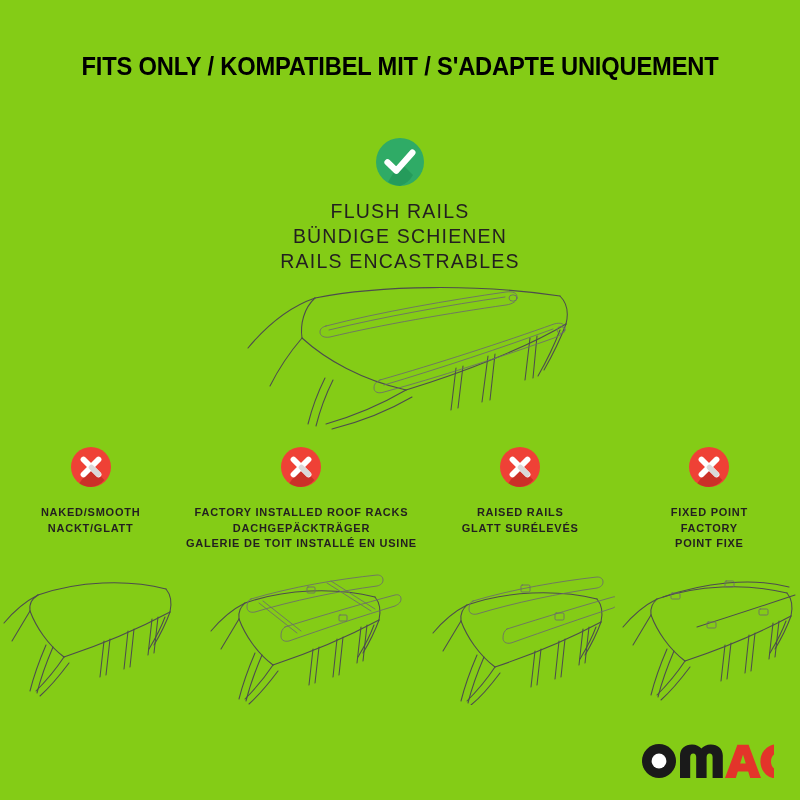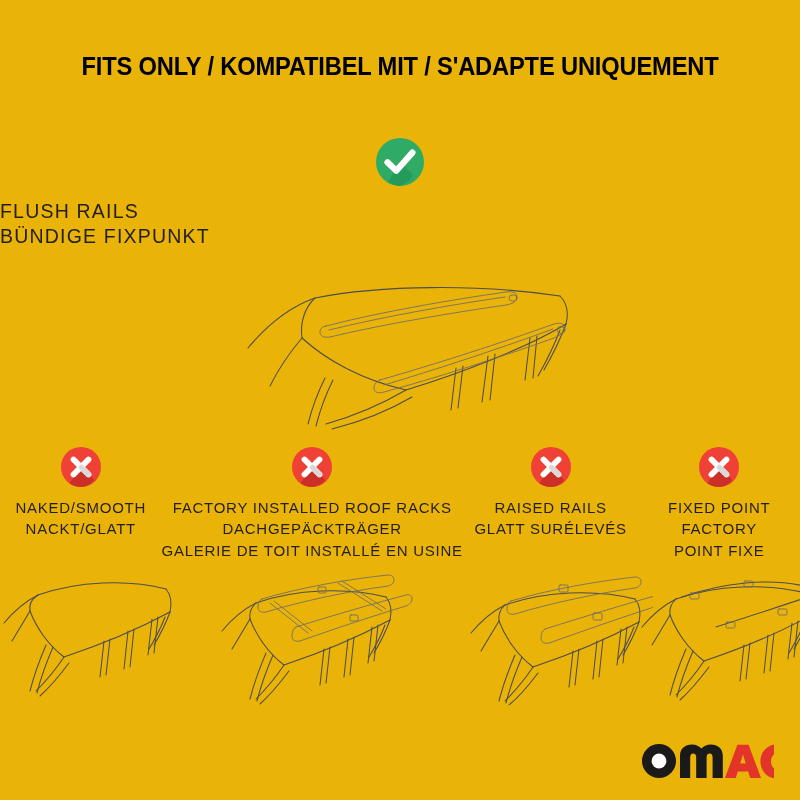--- a/index.html
+++ b/index.html
@@ -9,21 +9,21 @@
     height: 800px;
     background: #ffffff;
     font-family: "Liberation Sans", sans-serif;
     overflow: hidden;
   }
 
   .page {
     position: relative;
     width: 800px;
     height: 800px;
-    background: #eab308;
+    background: #84cc16;
   }
 
   
   .header {
     position: absolute;
     top: 54px;
     left: 0;
     width: 800px;
     text-align: center;
   }
@@ -38,20 +38,21 @@
     transform-origin: center;
     white-space: nowrap;
   }
 
   
   .primary {
     position: absolute;
     top: 138px;
     left: 0;
     width: 800px;
+    text-align: center;
   }
 
   .badge {
     display: block;
     margin: 0 auto;
     width: 48px;
     height: 48px;
   }
 
   .primary-labels {
@@ -90,24 +91,24 @@
   .cell.narrow{ flex: 0.92 1 0; }
 
   .badge-sm {
     display: block;
     margin: 0 auto;
     width: 40px;
     height: 40px;
   }
 
   .cell-labels {
-    margin-top: 10px;
+    margin-top: 18px;
     color: #231f20;
-    font-size: 15px;
-    font-weight: 400;
+    font-size: 11px;
+    font-weight: 700;
     line-height: 1.42;
     letter-spacing: 0.75px;
     white-space: nowrap;
   }
 
   .cell-art {
     position: absolute;
     top: 118px;
     left: 0;
     width: 100%;
@@ -140,21 +141,22 @@
   <div class="primary">
 
     <svg class="badge" viewBox="0 0 48 48">
       <circle cx="24" cy="24" r="24" fill="#2fab66"></circle>
       <path d="M24 24 L37 37 A24 24 0 0 1 24 48 A24 24 0 0 1 12 44 Z" fill="#1d8e52" opacity="0.55"></path>
       <path d="M11.5 24.3 L20.3 32.8 L36.4 14.6" fill="none" stroke="#ffffff" stroke-width="6.2" stroke-linecap="round" stroke-linejoin="round"></path>
     </svg>
 
     <div class="primary-labels">
       <div>FLUSH RAILS</div>
-      <div>BÜNDIGE FIXPUNKT</div>
+      <div>BÜNDIGE SCHIENEN</div>
+      <div>RAILS ENCASTRABLES</div>
     </div>
 
     <div class="primary-art">
       <svg width="340" height="150" viewBox="0 0 340 150">
         <g class="strokes">
 
           <path d="M85 18 C150 5 250 4 330 16"></path>
           <path d="M330 16 C336 22 339 32 336 44"></path>
           <path d="M336 44 C300 66 235 92 176 110"></path>
           <path d="M176 110 C132 100 96 80 72 58"></path>

